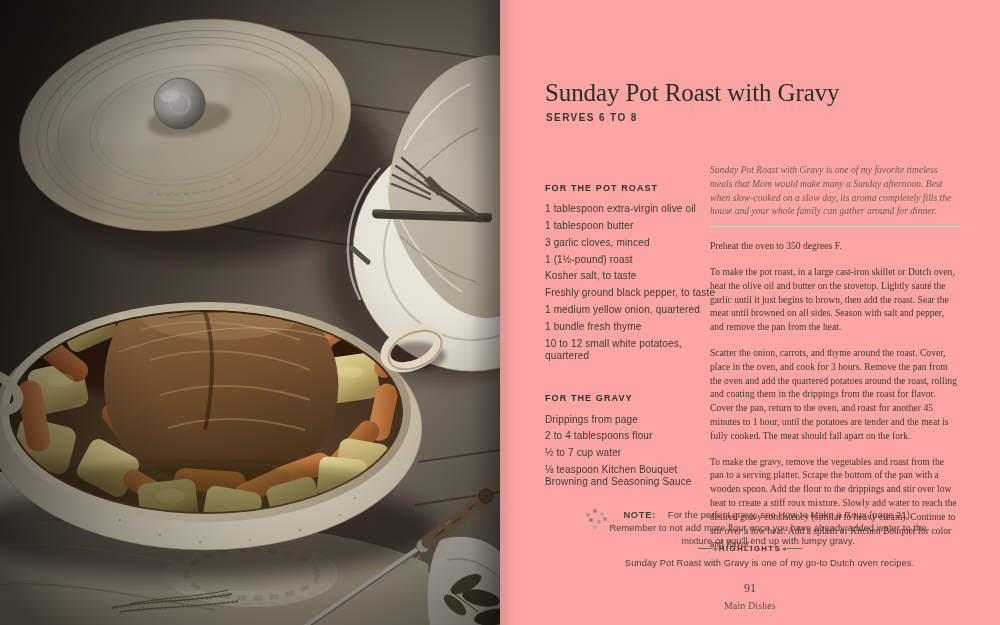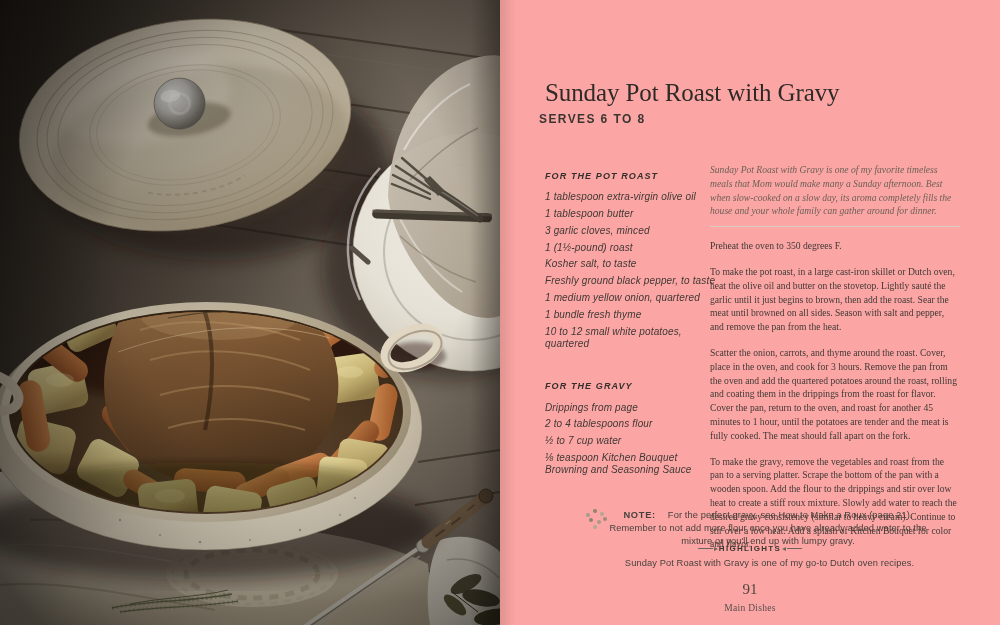--- a/index.html
+++ b/index.html
@@ -5,24 +5,24 @@
   html,body{margin:0;padding:0;background:#1d1a17;}
   .spread{position:relative;width:1000px;height:625px;overflow:hidden;display:flex;font-family:"Liberation Sans",sans-serif;}
   .photo-page{position:relative;width:500px;height:625px;background:#3a342e;flex:0 0 500px;}
   .photo-page svg{display:block;}
   .recipe-page{position:relative;width:500px;height:625px;background:#fca5a5;flex:0 0 500px;}
   .recipe-page::before{content:"";position:absolute;left:0;top:0;bottom:0;width:16px;
     background:linear-gradient(90deg,rgba(110,80,60,.20),rgba(110,80,60,0));pointer-events:none;}
 
   .title{position:absolute;left:45px;top:62px;font-family:"Liberation Serif",serif;font-weight:400;
     font-size:25px;letter-spacing:-.1px;color:#2e2b27;}
-  .serves{position:absolute;left:39px;top:112px;font-size:12px;font-weight:bold;letter-spacing:1.4px;color:#3a362f;}
-
-  .ingredients{position:absolute;left:45px;top:170px;width:178px;font-size:10px;line-height:12.3px;
-    color:#3d3933;letter-spacing:.15px;font-style:italic;}
+  .serves{position:absolute;left:46px;top:112px;font-size:10px;font-weight:bold;letter-spacing:1.4px;color:#3a362f;}
+
+  .ingredients{position:absolute;left:45px;top:182px;width:178px;font-size:10px;line-height:12.3px;
+    color:#3d3933;letter-spacing:.15px;}
   .ing-header{font-size:9px;font-weight:bold;letter-spacing:1.1px;color:#332f2a;margin:0 0 9px;}
   .ing-header.gravy{margin-top:30px;}
   .ing-item{margin:0 0 4.5px;}
 
   .method{position:absolute;left:210px;top:163px;width:250px;font-family:"Liberation Serif",serif;
     font-size:9.6px;line-height:13.8px;color:#3e3a34;}
   .intro{font-style:italic;color:#6b6156;margin:0;}
   .rule{border:0;border-top:1px solid #d9ccc0;margin:8px 0;}
   .step{margin:12px 0 6px;}
 
@@ -35,21 +35,21 @@
   .highlights{position:absolute;left:0;right:0;top:544px;text-align:center;}
   .hl-head{display:flex;align-items:center;justify-content:center;gap:1px;font-size:8px;font-weight:bold;
     letter-spacing:1.3px;color:#3a362f;}
   .hl-line{width:15px;height:1px;background:#6d665c;}
   .tri{width:0;height:0;border-top:2.5px solid transparent;border-bottom:2.5px solid transparent;}
   .tri-r{border-left:4px solid #6d665c;}
   .tri-l{border-right:4px solid #6d665c;}
   .hl-text{margin-top:5px;font-size:9.3px;color:#46423b;letter-spacing:.1px;padding-left:39px;}
 
   .folio{position:absolute;left:0;right:0;top:581px;text-align:center;font-family:"Liberation Serif",serif;color:#4c463e;}
-  .folio-num{font-size:15px;}
+  .folio-num{font-size:12px;}
   .folio-sec{font-size:9.5px;margin-top:5px;letter-spacing:.3px;color:#55504a;}
 </style>
 </head>
 <body>
 
 <div class="spread">
 
   <div class="photo-page">
     <svg viewBox="0 0 500 625" width="500" height="625" role="img" aria-label="Seared pot roast with quartered potatoes and carrots in a cream enameled Dutch oven on linen; matching lid, and a white plate with fork and knife on dark wood">
       <defs>

